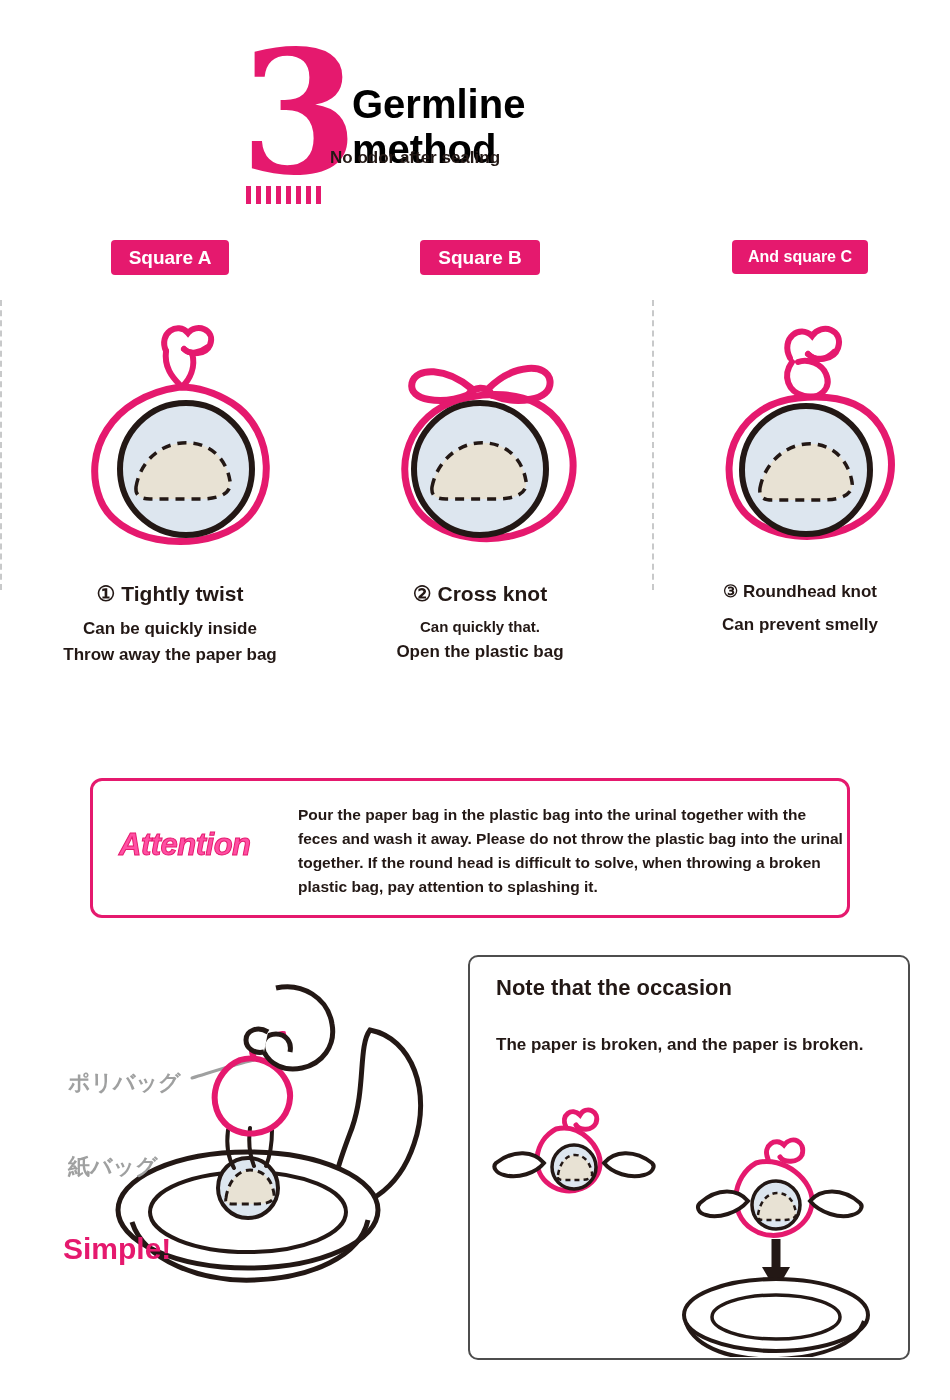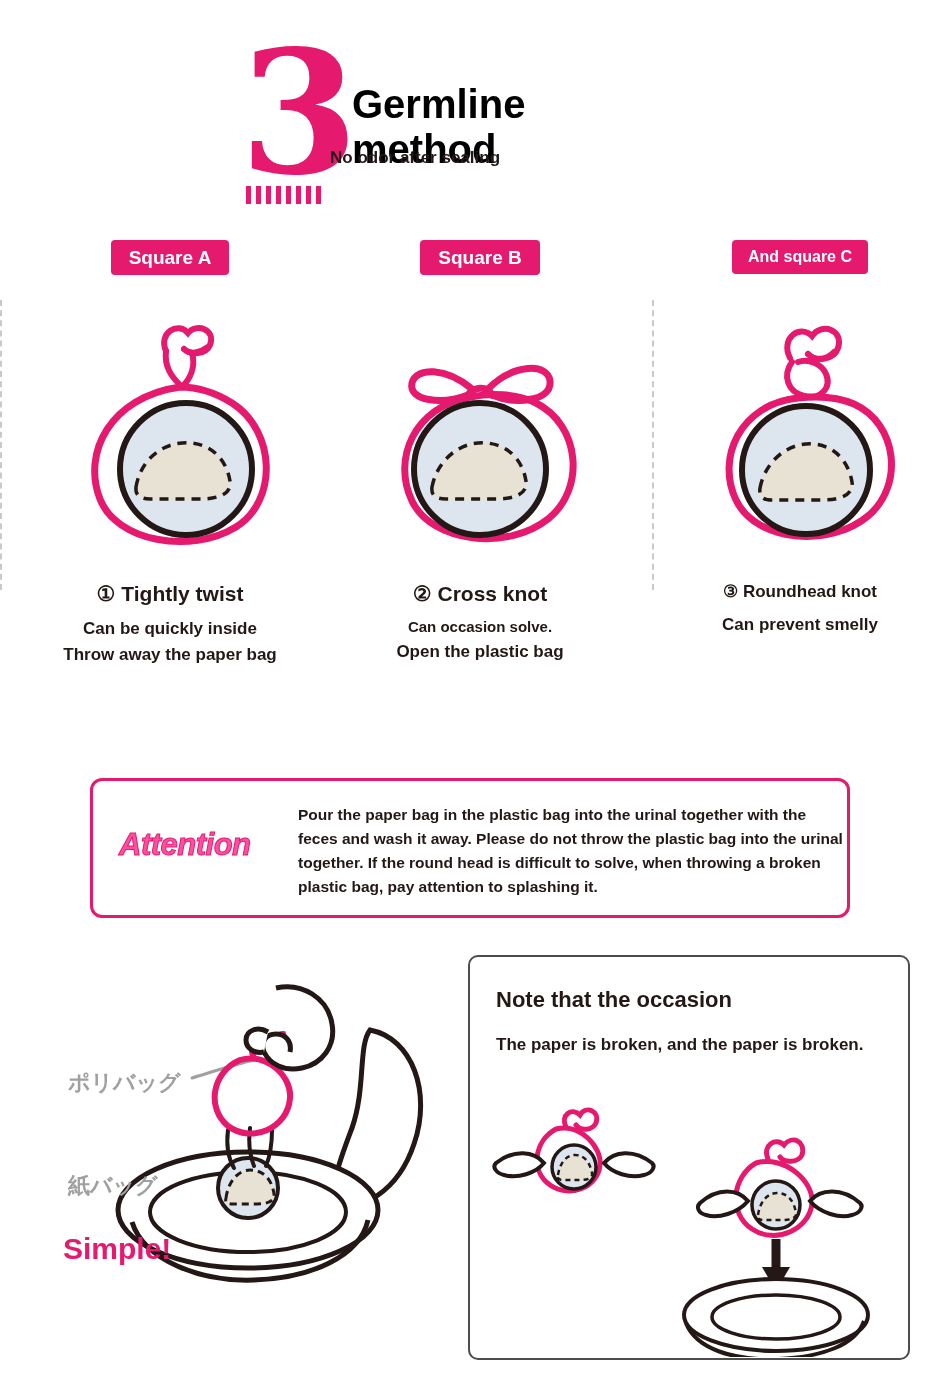--- a/index.html
+++ b/index.html
@@ -176,21 +176,20 @@
     color: #9fa0a0;
     font-weight: 700;
   }
   .label-paper {
     position: absolute;
     left: 28px;
     top: 192px;
     font-size: 22px;
     color: #9fa0a0;
     font-weight: 700;
-    margin-top: 19px;
   }
   .simple {
     position: absolute;
     left: 23px;
     top: 272px;
     font-size: 30px;
     font-weight: 700;
     color: #e5196e;
   }
 
@@ -202,21 +201,21 @@
     width: 442px;
     height: 405px;
     border: 2px solid #4d4d4d;
     border-radius: 10px;
     box-sizing: border-box;
     background: #ffffff;
   }
   .note-title {
     position: absolute;
     left: 26px;
-    top: 30px;
+    top: 18px;
     font-size: 22px;
     font-weight: 700;
     color: #231815;
   }
   .note-sub {
     position: absolute;
     left: 26px;
     top: 78px;
     width: 400px;
     font-size: 17px;
@@ -286,21 +285,21 @@
 
         <path d="M120 104 C 64 114, 42 166, 62 208 C 82 250, 158 258, 198 226 C 236 196, 230 132, 186 110 C 166 100, 140 100, 120 104 Z" fill="none" stroke="#e5196e" stroke-width="7"></path>
 
         <circle cx="130" cy="176" r="66" fill="#dde6ef" stroke="#231815" stroke-width="6"></circle>
 
         <path d="M82 194 C 86 172, 104 152, 128 150 C 154 148, 172 164, 176 188 C 178 200, 166 206, 146 206 L 96 206 C 85 206, 81 202, 82 194 Z" fill="#e8e2d4" stroke="#231815" stroke-width="3.5" stroke-dasharray="9 7"></path>
       </svg>
     </div>
     <div class="step-title">② Cross knot</div>
     <div class="step-desc small">
-      <span>Can occasion solve.</span>
+      <span>Can quickly that.</span>
       <span class="l2" style="font-size:17px;">Open the plastic bag</span>
     </div>
   </div>
 
   <div class="step step-c">
     <div class="chip small">And square C</div>
     <div class="art">
       <svg width="260" height="265" viewBox="0 0 260 265">
 
         <path d="M120 66 C 110 46, 130 32, 142 44 C 152 30, 174 38, 168 56 C 164 68, 146 70, 138 62" fill="none" stroke="#e5196e" stroke-width="6" stroke-linecap="round"></path>

